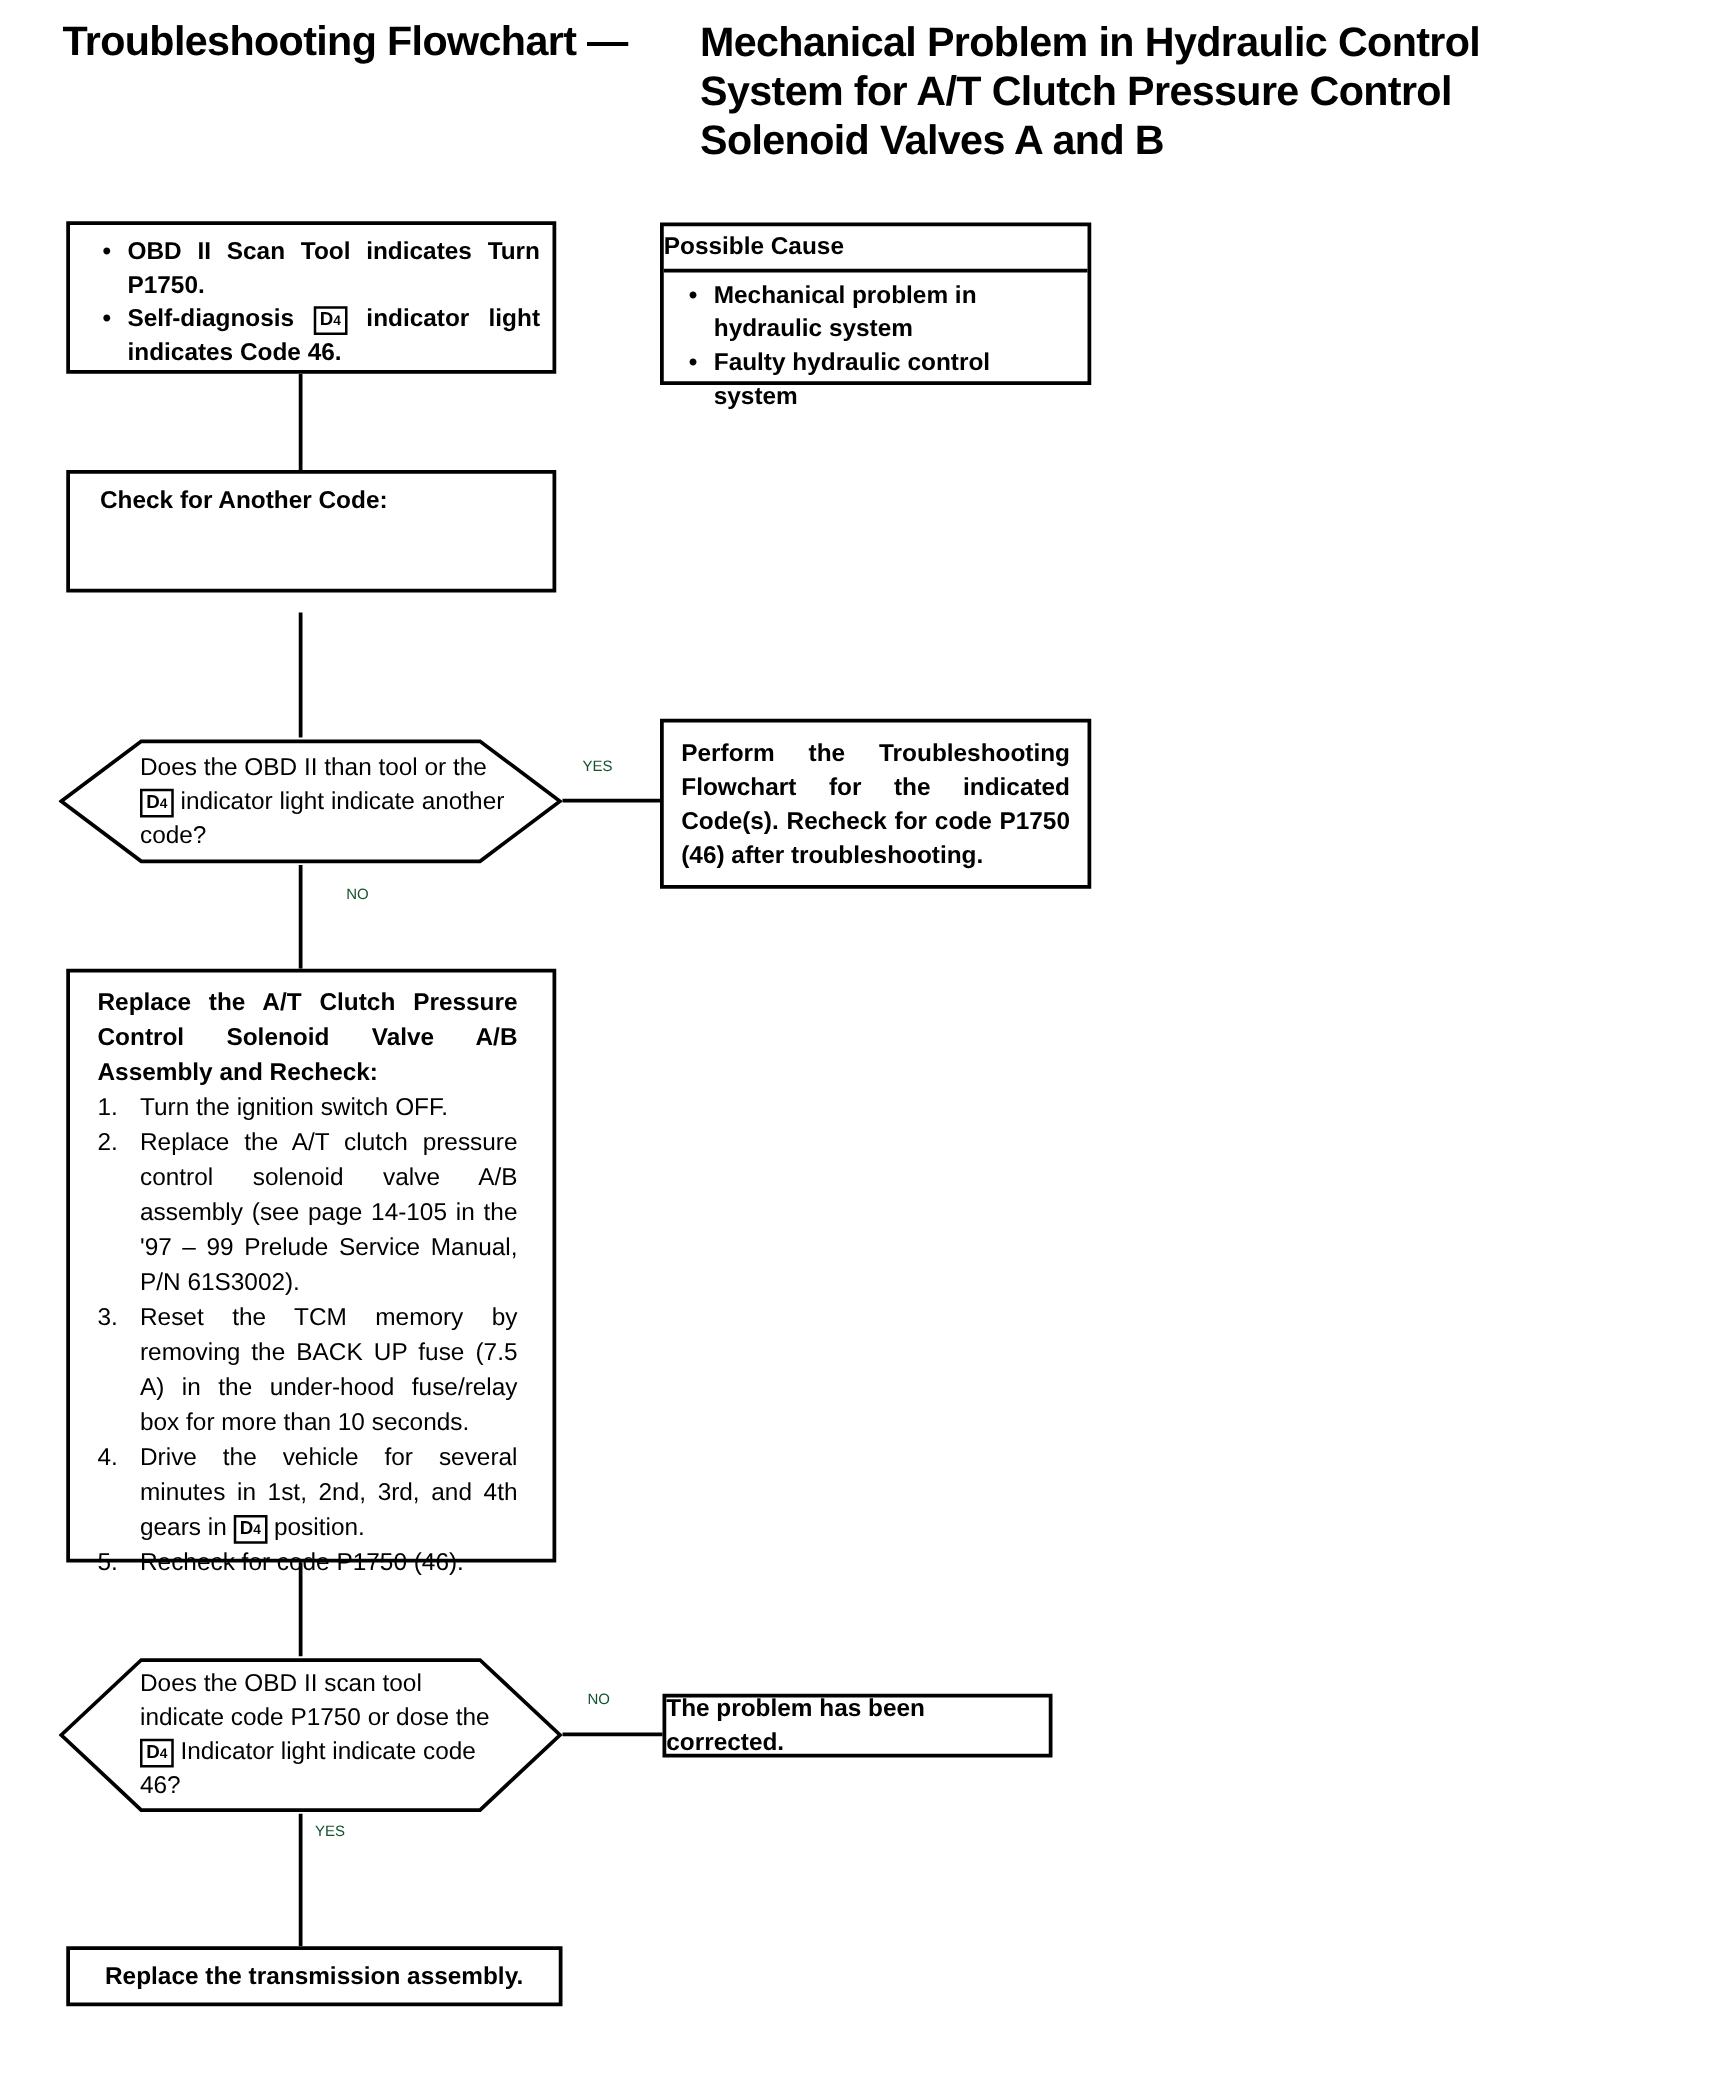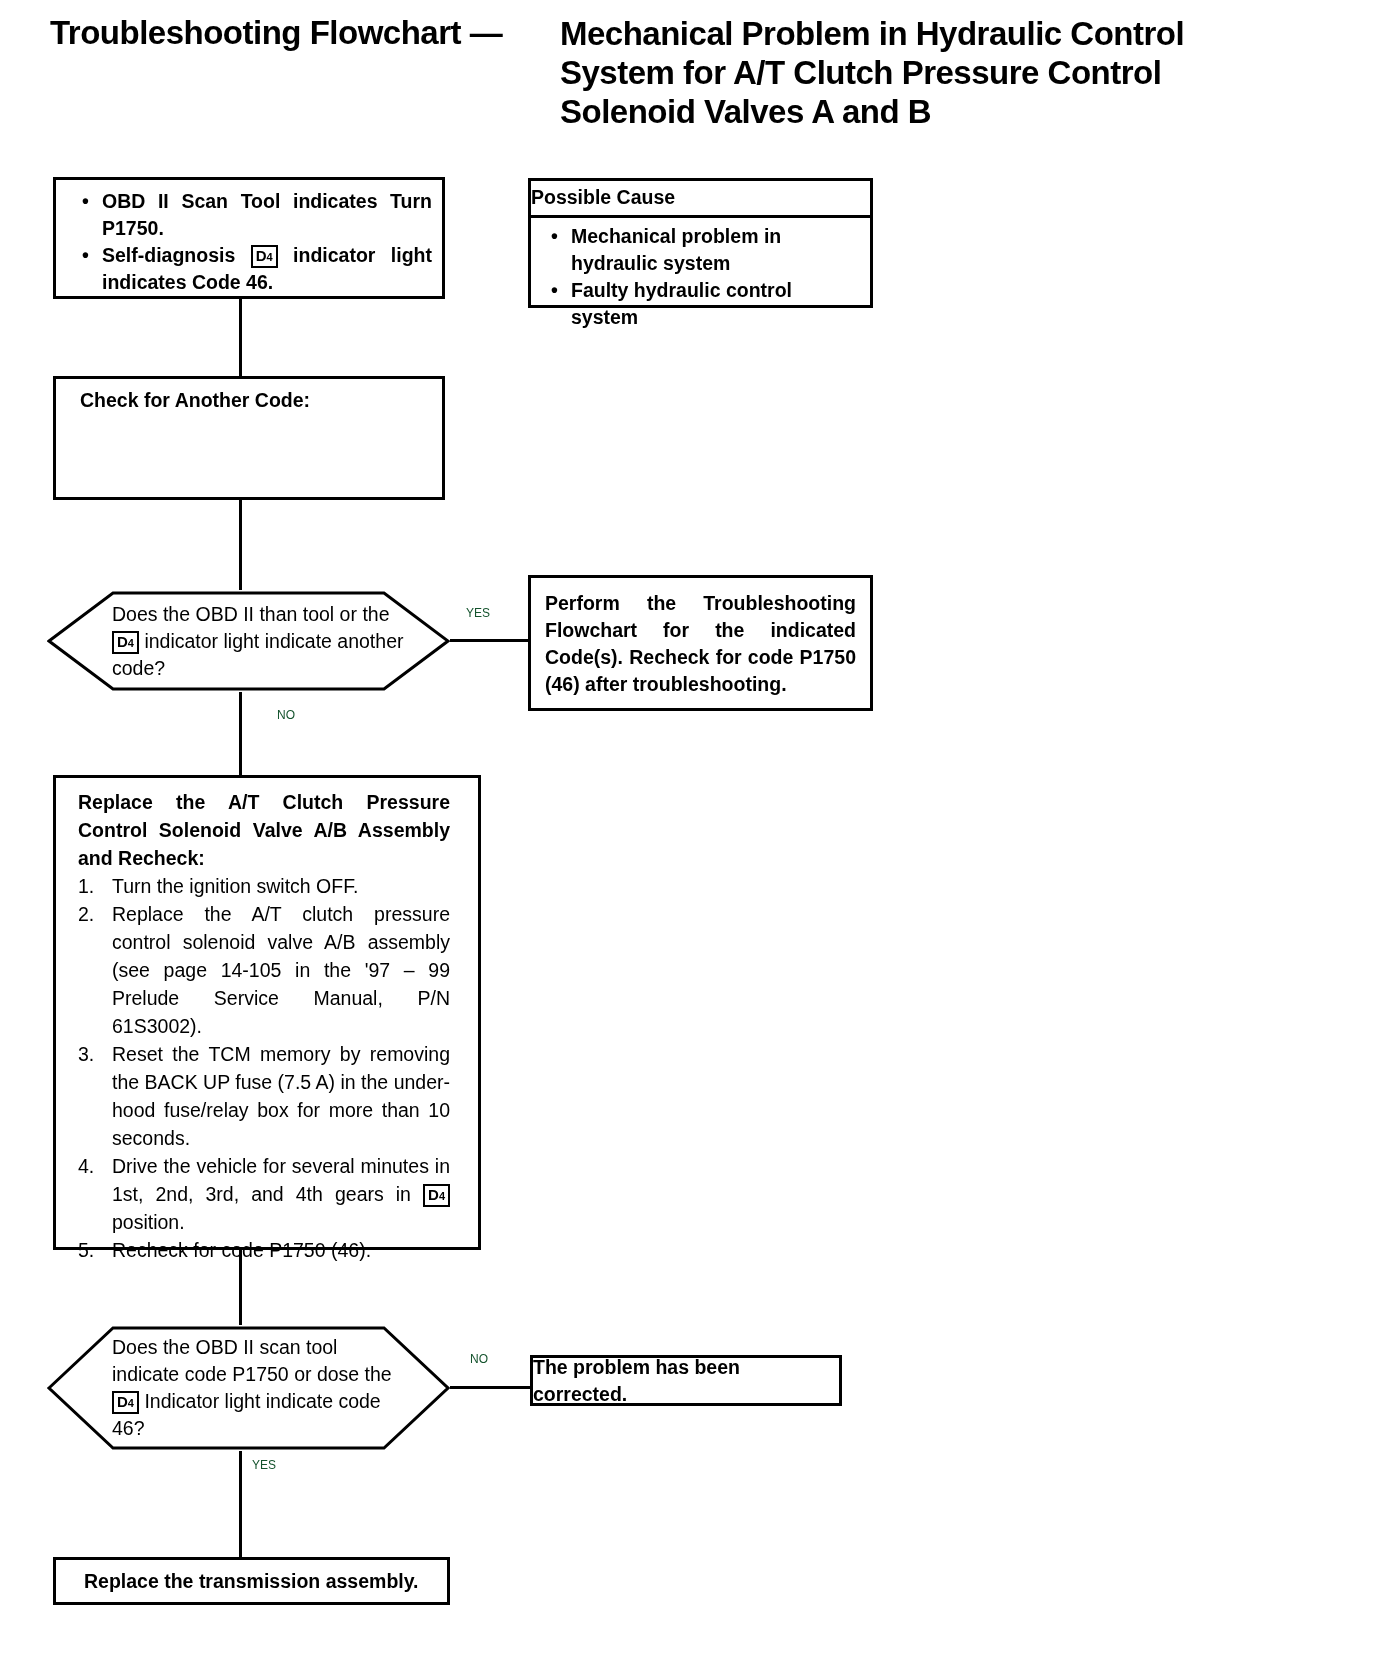--- a/index.html
+++ b/index.html
@@ -68,40 +68,40 @@
         <span class="bullet">•</span>
         <span style="flex:1">Mechanical problem in hydraulic system</span>
       </div>
       <div class="bullet-row">
         <span class="bullet">•</span>
         <span style="flex:1">Faulty hydraulic control system</span>
       </div>
     </div>
   </div>
 
-  <div class="box" style="left:53px;top:376px;width:392px;height:124px;padding:8px 14px 4px 24px;">
+  <div class="box" style="left:53px;top:376px;width:392px;height:98px;padding:8px 14px 4px 24px;">
     <div class="b">Check for Another Code:</div>
   </div>
 
   <svg class="hex" style="left:47px;top:590px;" width="403" height="102" viewBox="0 0 403 102">
     <polygon points="2,51 66,3 337,3 401,51 337,99 66,99" fill="#ffffff" stroke="#000000" stroke-width="3"></polygon>
   </svg>
   <div class="hex-text" style="left:112px;top:590px;width:292px;height:102px;">
     <div><span>Does the OBD II than tool or the</span>
       <span class="d4"><span>D</span><span class="d4sub">4</span></span>
       <span>indicator light indicate another code?</span></div>
   </div>
   <div class="lbl" style="left:466px;top:606px;">YES</div>
   <div class="lbl" style="left:277px;top:708px;">NO</div>
 
   <div class="box b jtext" style="left:528px;top:575px;width:345px;height:136px;padding:12px 14px;">
     <span>Perform the Troubleshooting Flowchart for the indicated Code(s). Recheck for code P1750 (46) after troubleshooting.</span>
   </div>
 
-  <div class="box" style="left:53px;top:775px;width:428px;height:475px;padding:10px 28px 0 22px;line-height:28px;">
+  <div class="box" style="left:53px;top:775px;width:392px;height:475px;padding:10px 28px 0 22px;line-height:28px;">
     <div class="b jtext">Replace the A/T Clutch Pressure Control Solenoid Valve A/B Assembly and Recheck:</div>
     <div class="step">
       <span class="num">1.</span>
       <span class="steptext">Turn the ignition switch OFF.</span>
     </div>
     <div class="step">
       <span class="num">2.</span>
       <span class="steptext">Replace the A/T clutch pressure control solenoid valve A/B assembly (see page 14-105 in the '97 – 99 Prelude Service Manual, P/N 61S3002).</span>
     </div>
     <div class="step">

